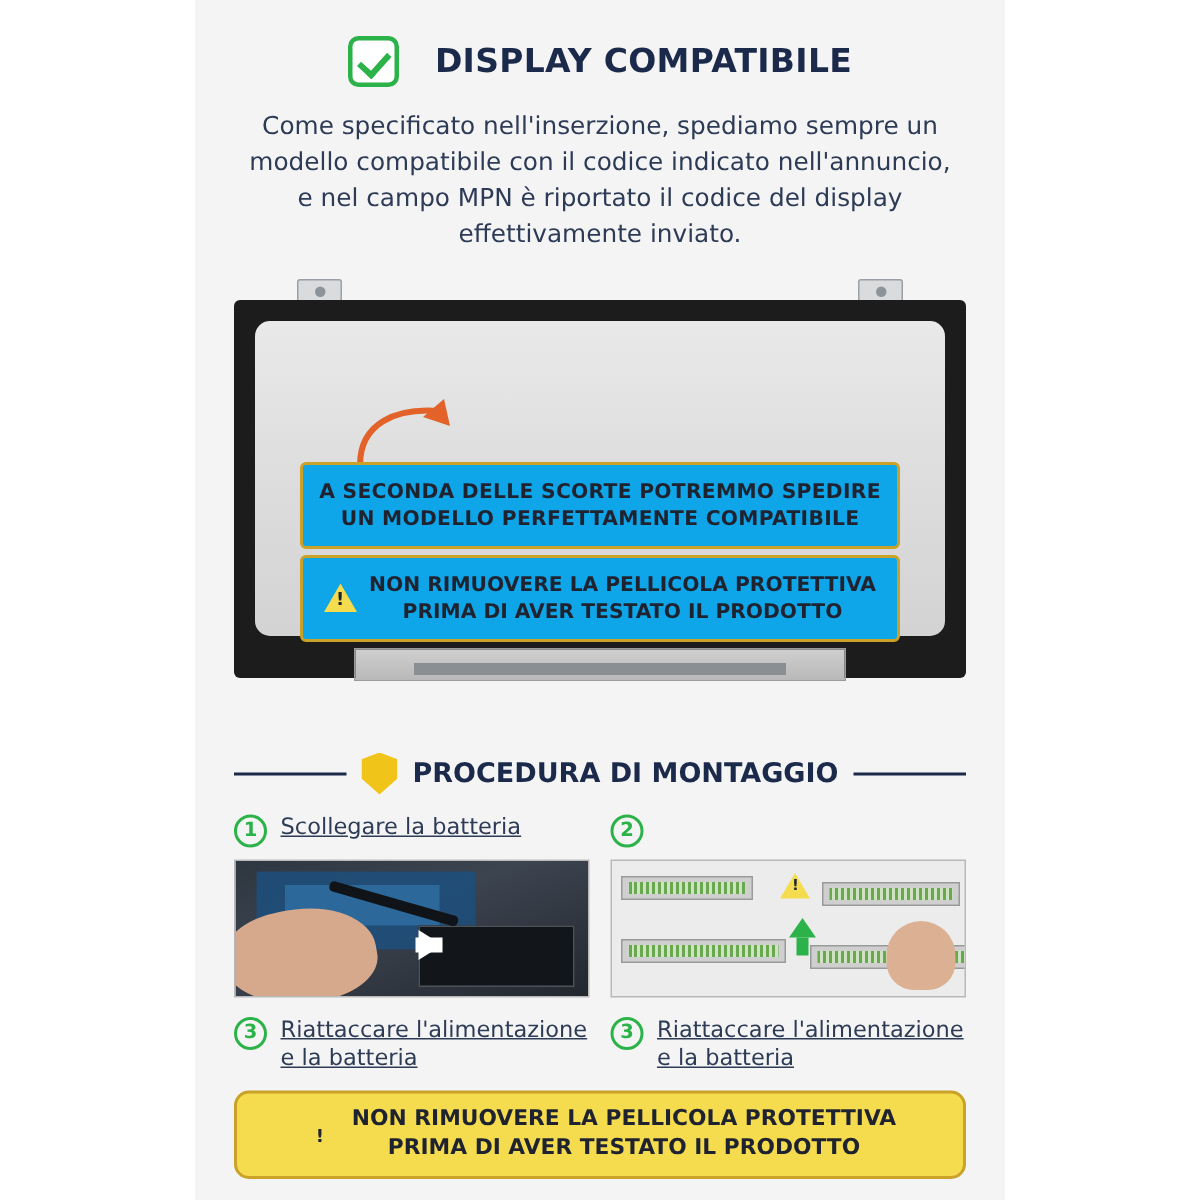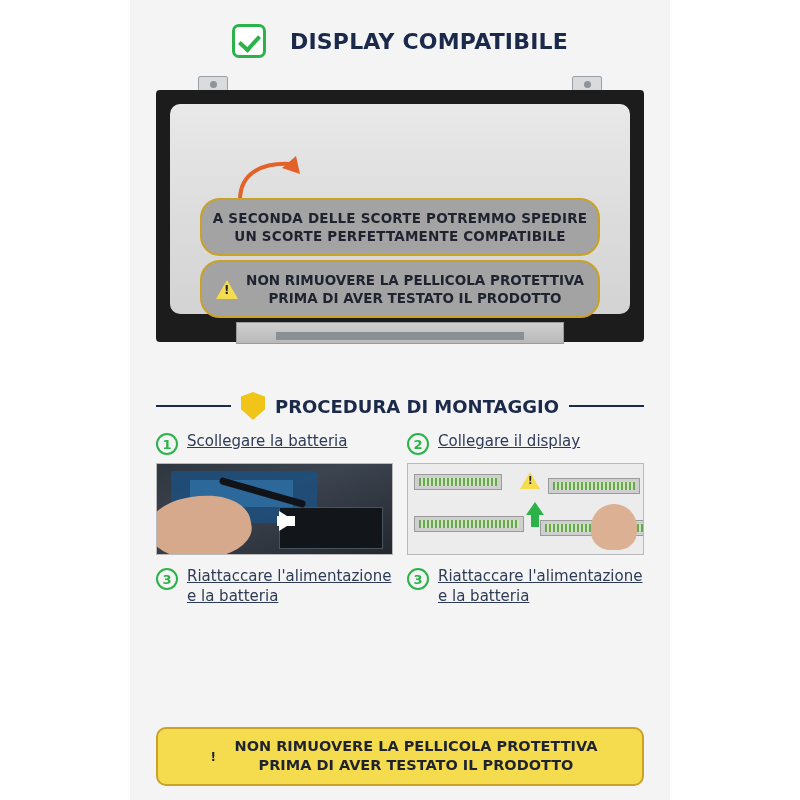--- a/index.html
+++ b/index.html
@@ -147,23 +147,23 @@
     left: 78px;
     top: 78px;
     width: 70px;
     height: 48px;
   }
 
   .callout {
     position: absolute;
     left: 44px;
     right: 44px;
-    background: #a3a3a3;
+    background: #0ea5e9;
     border: 2px solid #c9a227;
-    border-radius: 20px;
+    border-radius: 4px;
     text-align: center;
     font-weight: bold;
     color: #1f2330;
     box-sizing: border-box;
   }
   .callout.one {
     top: 122px;
     padding: 9px 10px;
     font-size: 13.5px;
     line-height: 1.35;
@@ -453,39 +453,45 @@
 <body>
 
 <div class="page">
   <div class="sheet">
 
     <div class="header">
       <span class="check-badge"></span>
       <span class="header-title">DISPLAY COMPATIBILE</span>
     </div>
 
+    <div class="intro">
+      <div>Come specificato nell'inserzione, spediamo sempre un</div>
+      <div>modello compatibile con il codice indicato nell'annuncio,</div>
+      <div>e nel campo MPN è riportato il codice del display</div>
+      <div>effettivamente inviato.</div>
+    </div>
 
     <div class="display-wrap">
       <span class="tab left"></span>
       <span class="tab right"></span>
 
       <div class="panel">
         <div class="panel-screen"></div>
         <div class="panel-foot"></div>
         <div class="panel-foot-strip"></div>
       </div>
 
       <svg class="arrow-svg" viewBox="0 0 70 48">
         <path d="M6 46 C 6 18, 30 8, 58 10" stroke="#e2622a" stroke-width="4" fill="none"></path>
         <polygon points="62,2 66,20 48,14" fill="#e2622a"></polygon>
       </svg>
 
       <div class="callout one">
         <div>A SECONDA DELLE SCORTE POTREMMO SPEDIRE</div>
-        <div>UN SCORTE PERFETTAMENTE COMPATIBILE</div>
+        <div>UN MODELLO PERFETTAMENTE COMPATIBILE</div>
       </div>
 
       <div class="callout two">
         <div class="row">
           <span class="warn-tri"></span>
           <span class="txt">
             <div>NON RIMUOVERE LA PELLICOLA PROTETTIVA</div>
             <div>PRIMA DI AVER TESTATO IL PRODOTTO</div>
           </span>
         </div>
@@ -502,21 +508,20 @@
     <div class="steps">
       <div class="step">
         <span class="step-num">1</span>
         <span class="step-text">
           <div>Scollegare la batteria</div>
         </span>
       </div>
       <div class="step">
         <span class="step-num">2</span>
         <span class="step-text">
-          <div>Collegare il display</div>
         </span>
       </div>
     </div>
 
     <div class="photos">
       <div class="photo photo-a">
         <span class="pcb"></span>
         <span class="pcb2"></span>
         <span class="battery"></span>
         <span class="hand"></span>

